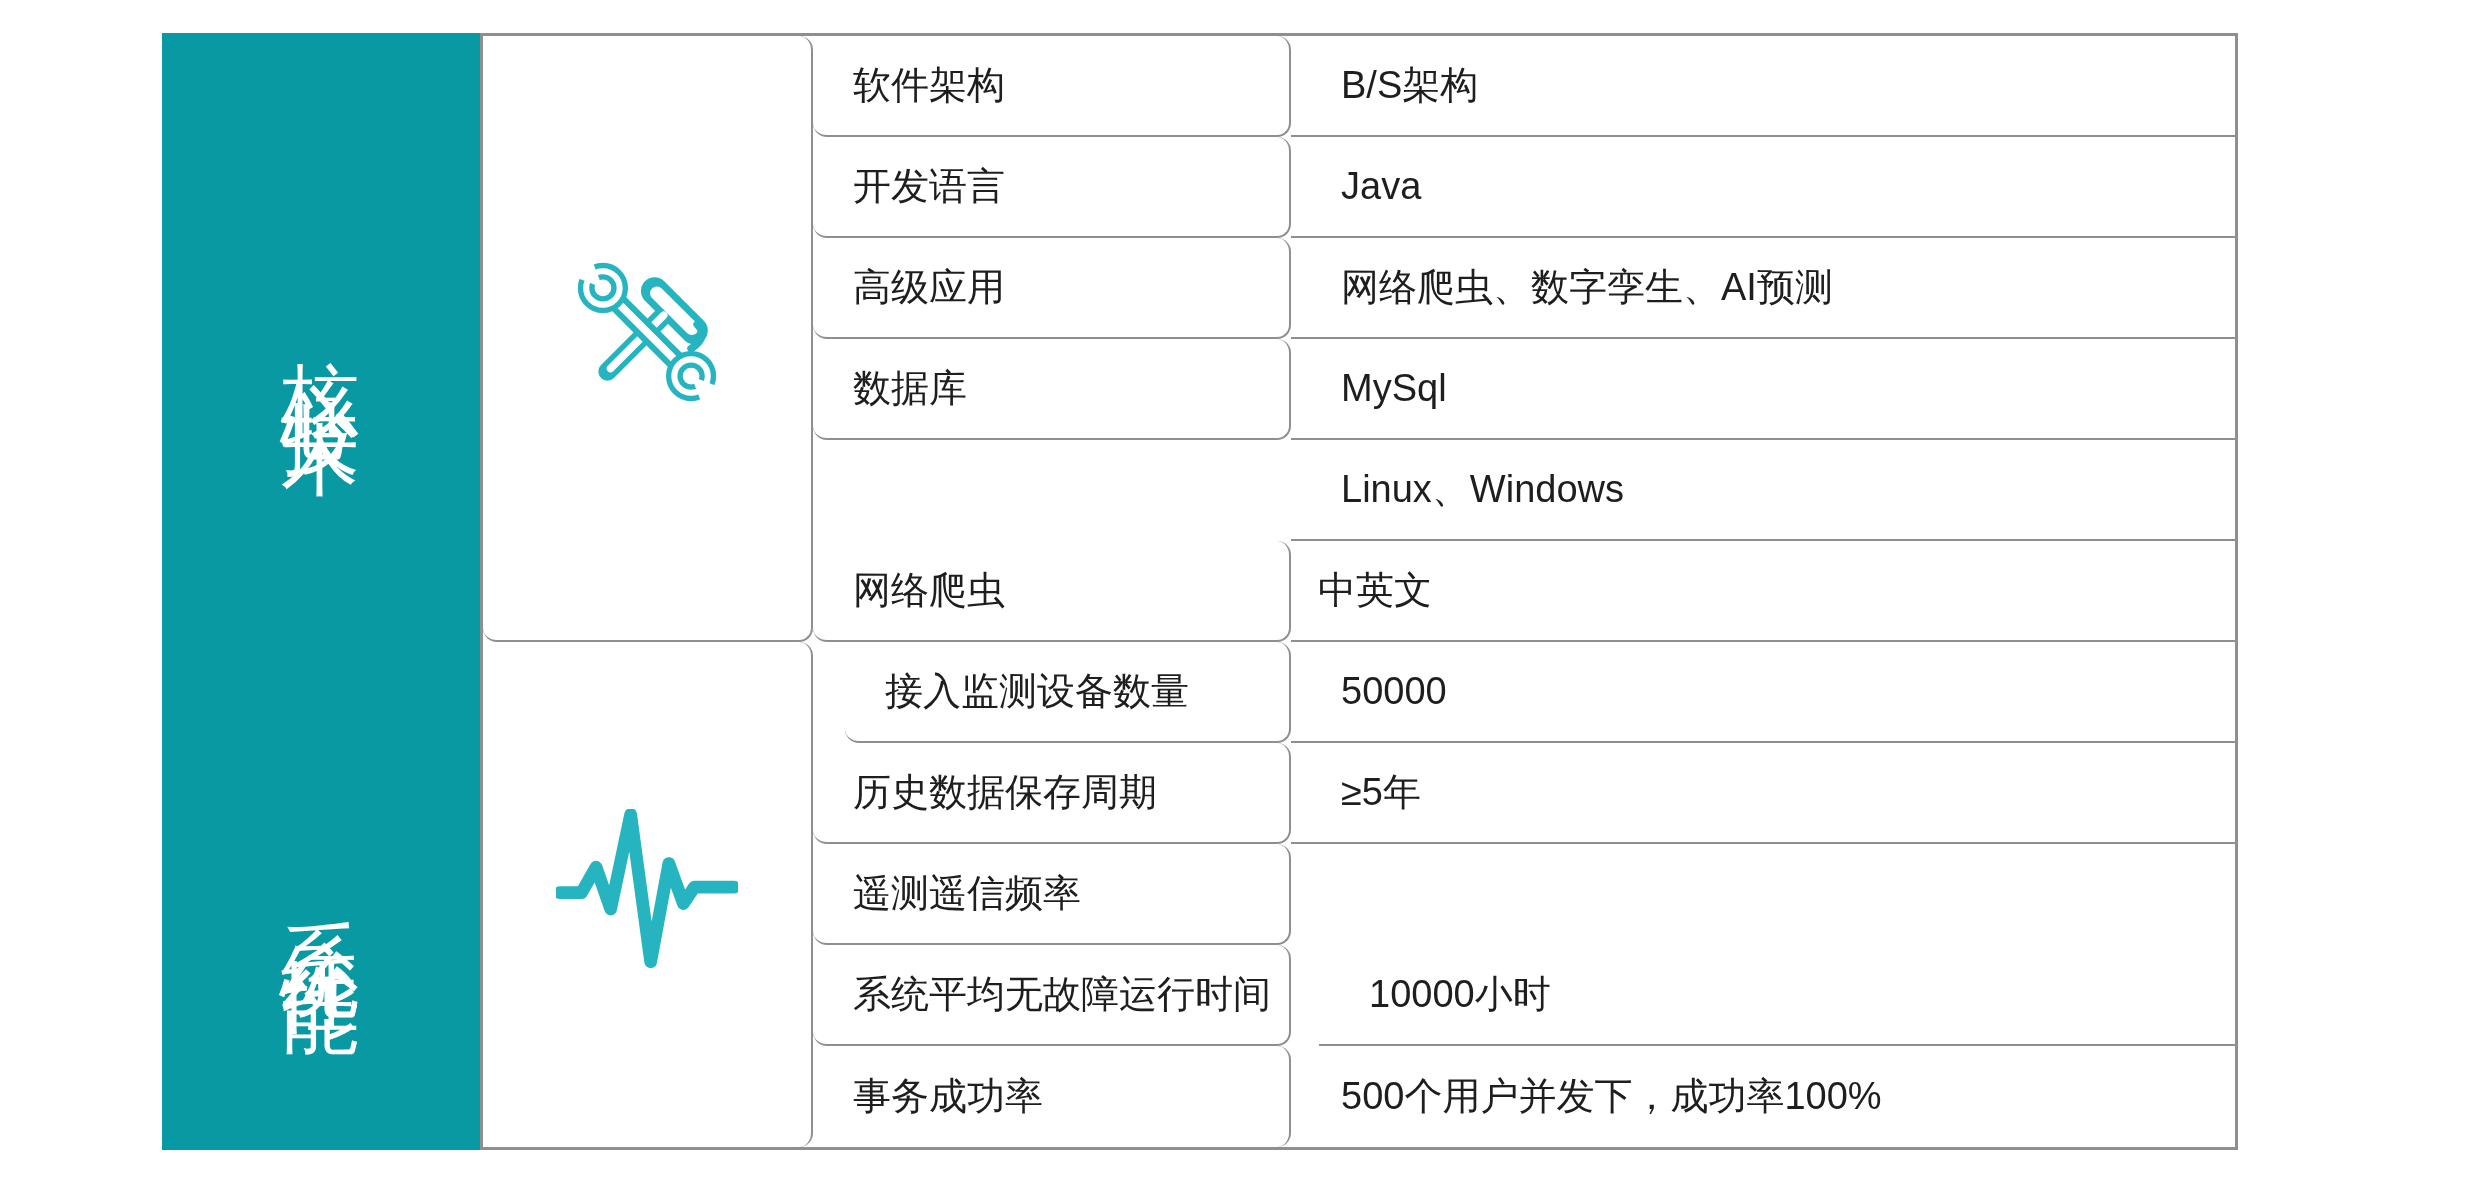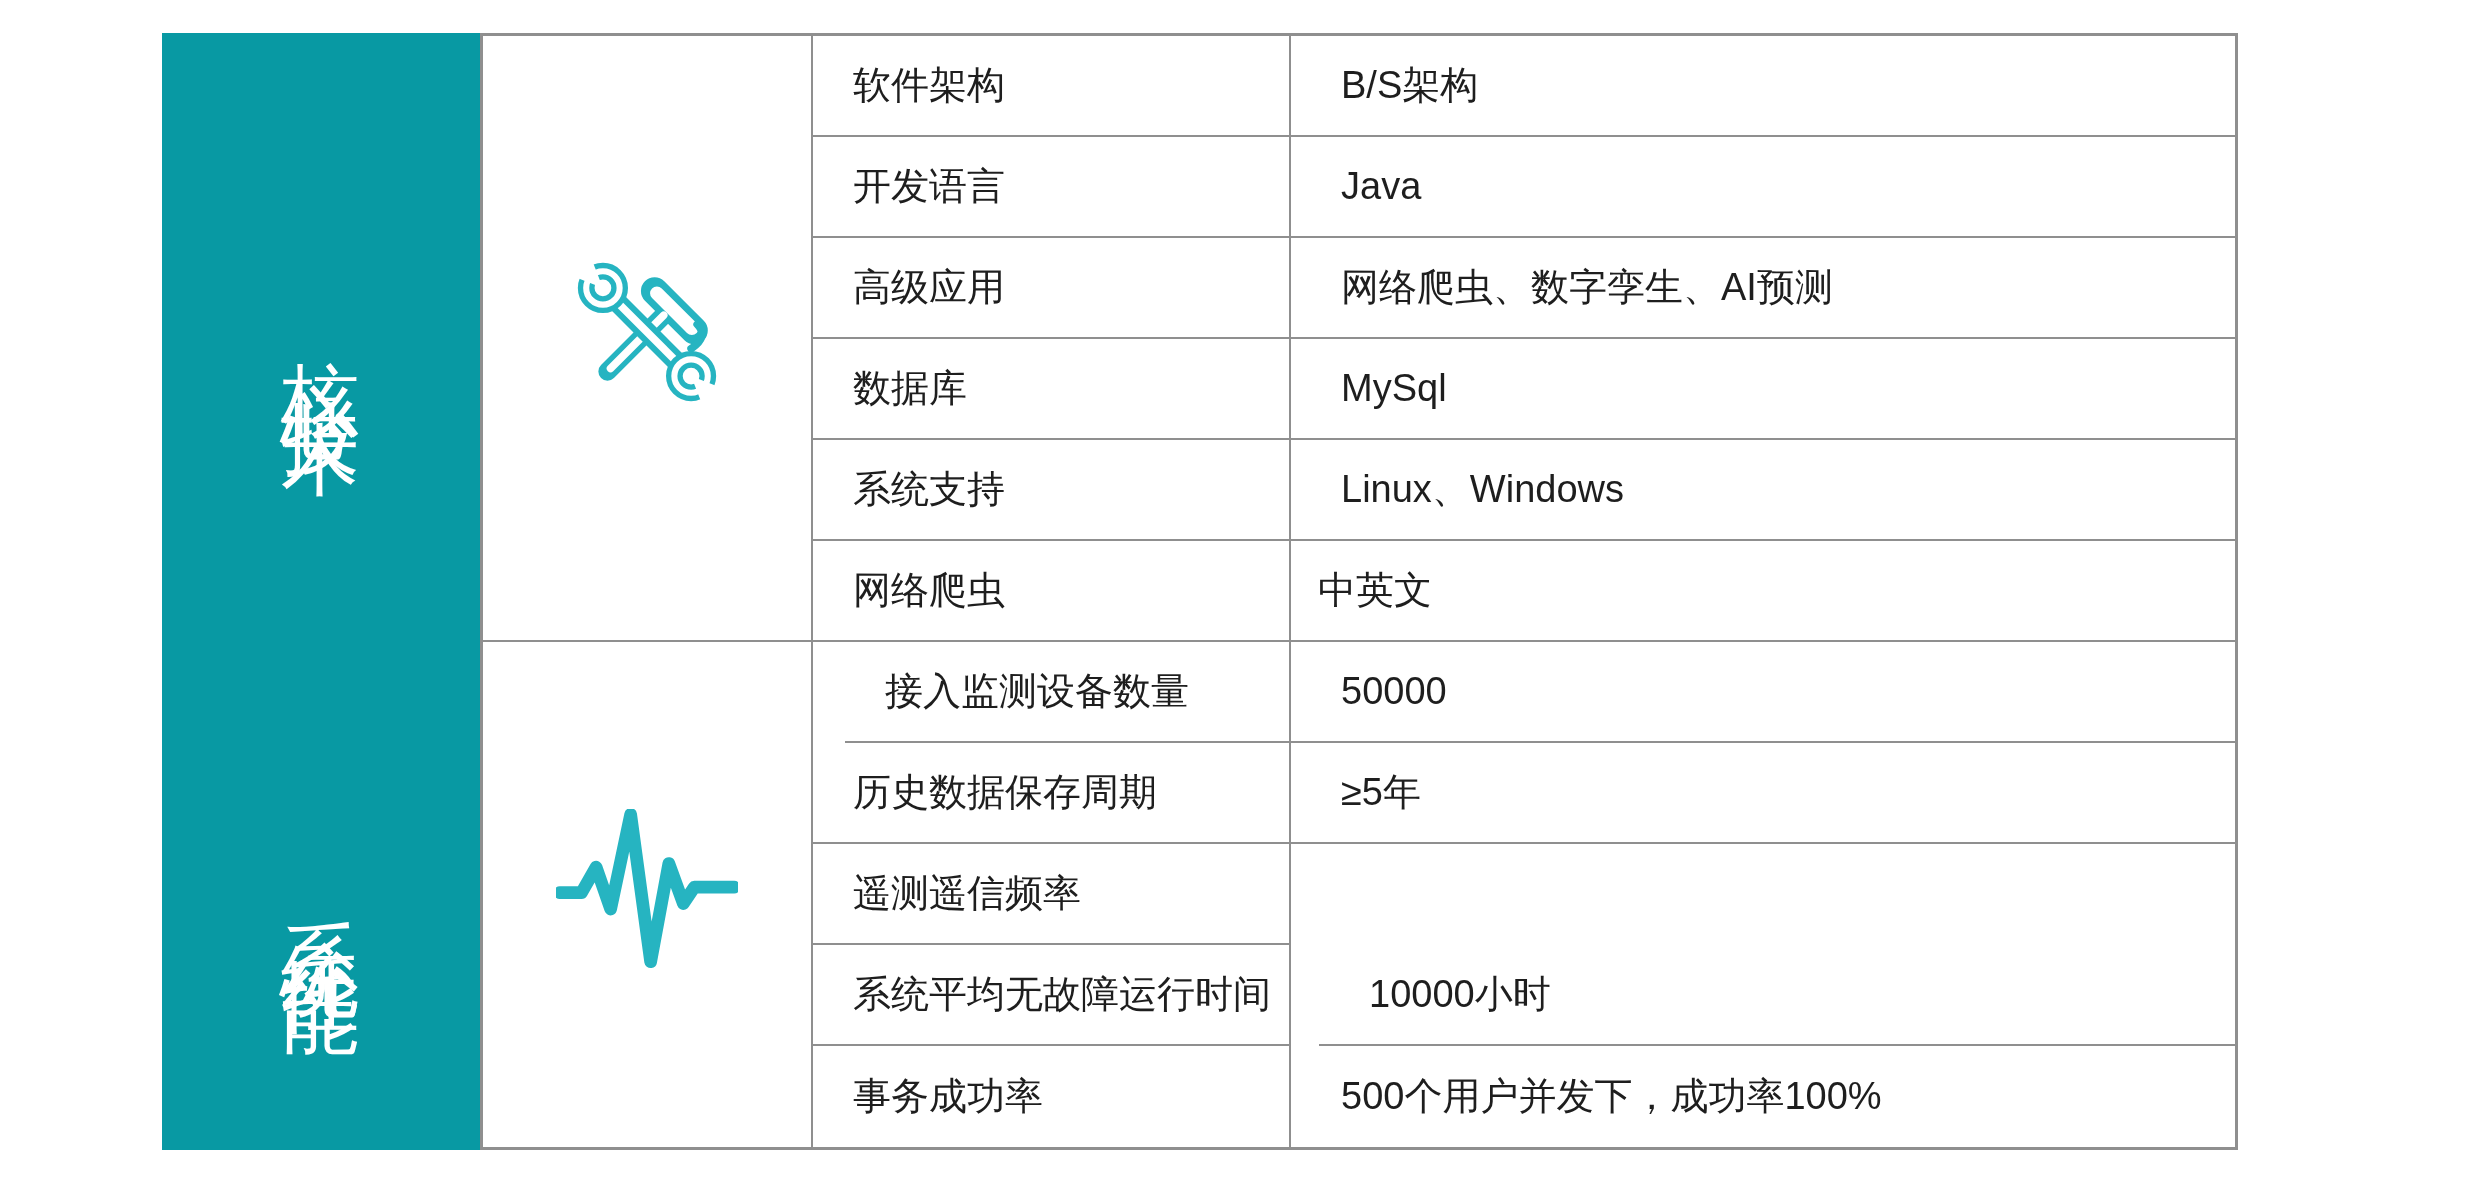--- a/index.html
+++ b/index.html
@@ -27,21 +27,21 @@
 
   
   .grid{
     position:absolute;left:480px;top:33px;width:1758px;height:1117px;
     display:grid;grid-template-columns:330px 478px 1fr;
     grid-template-rows:repeat(11,1fr);
     border:3px solid var(--line);background:#ffffff;z-index:1;
   }
   .cell{display:flex;align-items:center;color:var(--ink);font-size:38px;line-height:1.25;}
   .cell.bb{border-bottom:2px solid var(--line);}
-  .cell.br{border-right:2px solid var(--line);}
+  .cell.br{border-right:2px solid var(--line);border-radius:14px;}
   .label{padding-left:40px;padding-right:10px;}
   .value{padding-left:50px;padding-right:16px;}
   .icon-cell{display:flex;align-items:center;justify-content:center;}
 </style>
 </head>
 <body>
 
 <div class="canvas">
 
   <div class="sidebar">
@@ -90,21 +90,20 @@
 
     <div class="cell label bb br" style="grid-area:2/2;">开发语言</div>
     <div class="cell value bb" style="grid-area:2/3;">Java</div>
 
     <div class="cell label bb br" style="grid-area:3/2;">高级应用</div>
     <div class="cell value bb" style="grid-area:3/3;text-align:center;">网络爬虫、数字孪生、AI预测</div>
 
     <div class="cell label bb br" style="grid-area:4/2;">数据库</div>
     <div class="cell value bb" style="grid-area:4/3;">MySql</div>
 
-    <div class="cell label bb br" style="grid-area:5/2;">系统支持</div>
     <div class="cell value bb" style="grid-area:5/3;">Linux、Windows</div>
 
     <div class="cell label bb br" style="grid-area:6/2;">网络爬虫</div>
     <div class="cell value bb" style="grid-area:6/3;padding-left:27px;">中英文</div>
 
     <div class="cell label bb br" style="grid-area:7/2;margin-left:32px;">接入监测设备数量</div>
     <div class="cell value bb" style="grid-area:7/3;">50000</div>
 
     <div class="cell label bb br" style="grid-area:8/2;">历史数据保存周期</div>
     <div class="cell value bb" style="grid-area:8/3;">≥5年</div>

